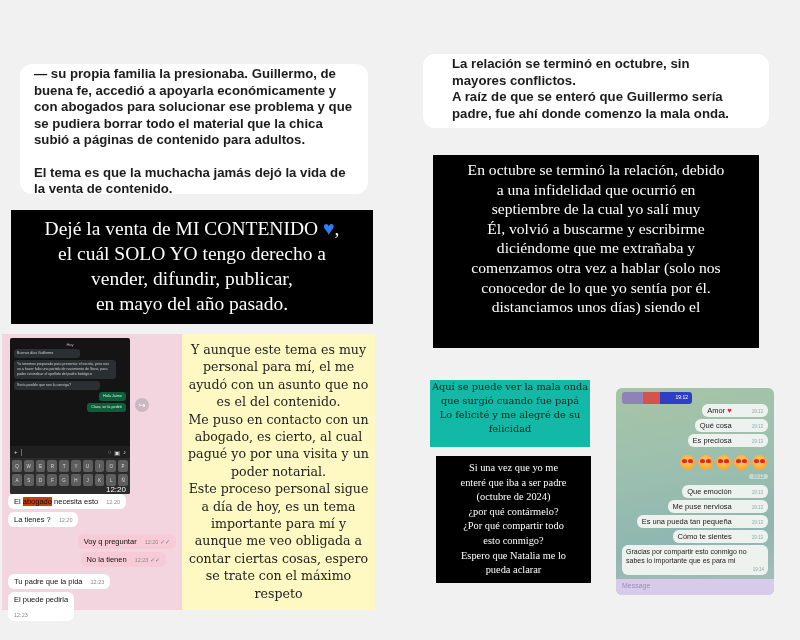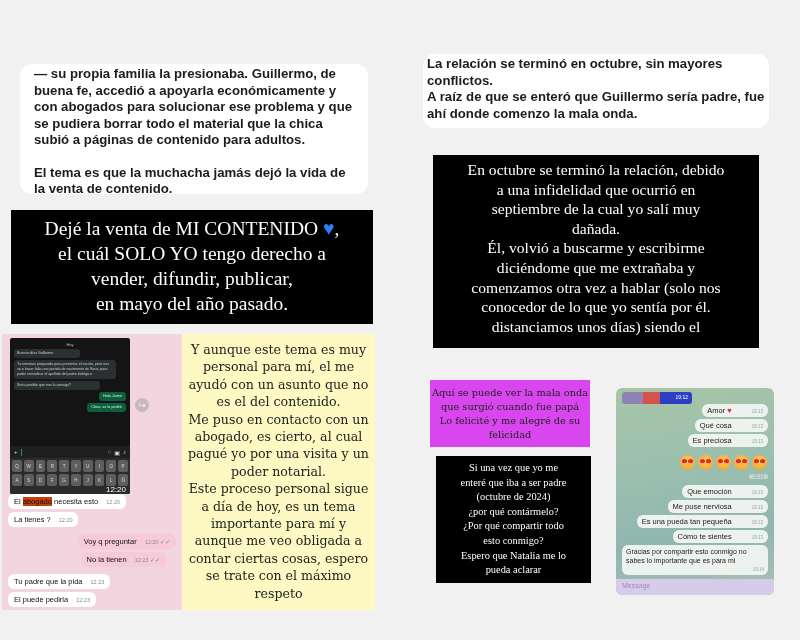--- a/index.html
+++ b/index.html
@@ -61,40 +61,39 @@
 </style>
 </head>
 <body>
 
 <div class="abs card-white" style="left:20px; top:64px; width:348px; height:130px; padding:2px 14px;">
   <p>— su propia familia la presionaba. Guillermo, de buena fe, accedió a apoyarla económicamente y con abogados para solucionar ese problema y que se pudiera borrar todo el material que la chica subió a páginas de contenido para adultos.</p>
   <div class="gap"></div>
   <p>El tema es que la muchacha jamás dejó la vida de la venta de contenido.</p>
 </div>
 
-<div class="abs card-white" style="left:423px; top:54px; width:346px; height:74px; padding:2px 4px;">
+<div class="abs card-white" style="left:423px; top:54px; width:346px; height:74px; padding:2px 29px;">
   <p>La relación se terminó en octubre, sin mayores conflictos.</p>
   <p>A raíz de que se enteró que Guillermo sería padre, fue ahí donde comenzo la mala onda.</p>
 </div>
 
 <div class="abs card-black" style="left:11px; top:210px; width:362px; height:114px; font-size:19.5px; line-height:25px; padding-top:6px;">
   <p>
     <span>Dejé la venta de MI CONTENIDO</span>
     <span class="heart">♥</span><span>,</span>
   </p>
   <p>el cuál SOLO YO tengo derecho a</p>
   <p>vender, difundir, publicar,</p>
   <p>en mayo del año pasado.</p>
 </div>
 
 <div class="abs card-black" style="left:433px; top:155px; width:326px; height:193px; font-size:15.6px; line-height:19.6px; padding-top:5px;">
   <p>En octubre se terminó la relación, debido</p>
   <p>a una infidelidad que ocurrió en</p>
   <p>septiembre de la cual yo salí muy</p>
-  <p>dañada.</p>
   <p>Él, volvió a buscarme y escribirme</p>
   <p>diciéndome que me extrañaba y</p>
   <p>comenzamos otra vez a hablar (solo nos</p>
   <p>conocedor de lo que yo sentía por él.</p>
   <p>distanciamos unos días) siendo el</p>
 </div>
 
 <div class="abs pink" style="left:2px; top:334px; width:180px; height:276px;">
   <div class="abs wa-dark" style="left:8px; top:4px; width:120px; height:156px; position:absolute;">
     <div class="wa-day">Hoy</div>
@@ -158,21 +157,21 @@
     <span class="t"><span>12:20</span> <span class="ticks">✓✓</span></span>
   </div>
   <div class="wa-msg out" style="right:16px; top:218px;">
     <span>No la tienen</span>
     <span class="t"><span>12:23</span> <span class="ticks">✓✓</span></span>
   </div>
   <div class="wa-msg" style="left:6px; top:240px;">
     <span>Tu padre que la pida</span>
     <span class="t">12:23</span>
   </div>
-  <div class="wa-msg" style="left:6px; top:258px;">
+  <div class="wa-msg" style="left:6px; top:258px;flex-direction:column;">
     <span>El puede pedirla</span>
     <span class="t">12:23</span>
   </div>
 </div>
 
 <div class="abs" style="left:182px; top:334px; width:193px; height:276px; background:#fef9c3; color:#222; font-family:'DejaVu Serif','Liberation Serif',serif; font-size:12.6px; line-height:17.4px; text-align:center; padding-top:7px;">
   <p>Y aunque este tema es muy</p>
   <p>personal para mí, el me</p>
   <p>ayudó con un asunto que no</p>
   <p>es el del contenido.</p>
@@ -182,21 +181,21 @@
   <p>poder notarial.</p>
   <p>Este proceso personal sigue</p>
   <p>a día de hoy, es un tema</p>
   <p>importante para mí y</p>
   <p>aunque me veo obligada a</p>
   <p>contar ciertas cosas, espero</p>
   <p>se trate con el  máximo</p>
   <p>respeto</p>
 </div>
 
-<div class="abs" style="left:430px; top:380px; width:160px; height:67px; background:#d946ef; color:#222; font-family:'DejaVu Serif','Liberation Serif',serif; font-size:9.8px; line-height:14px; text-align:center; padding-top:6px;">
+<div class="abs" style="left:430px; top:380px; width:160px; height:67px; background:#14b8a6; color:#222; font-family:'DejaVu Serif','Liberation Serif',serif; font-size:9.8px; line-height:14px; text-align:center; ">
   <p>Aquí se puede ver la mala onda</p>
   <p>que surgió cuando fue papá</p>
   <p>Lo felicité y me alegré de su</p>
   <p>felicidad</p>
 </div>
 
 <div class="abs card-black" style="left:436px; top:456px; width:155px; height:127px; font-size:10.4px; line-height:14.6px; padding-top:5px;">
   <p>Si una vez que yo me</p>
   <p>enteré que iba a ser padre</p>
   <p>(octubre de 2024)</p>

